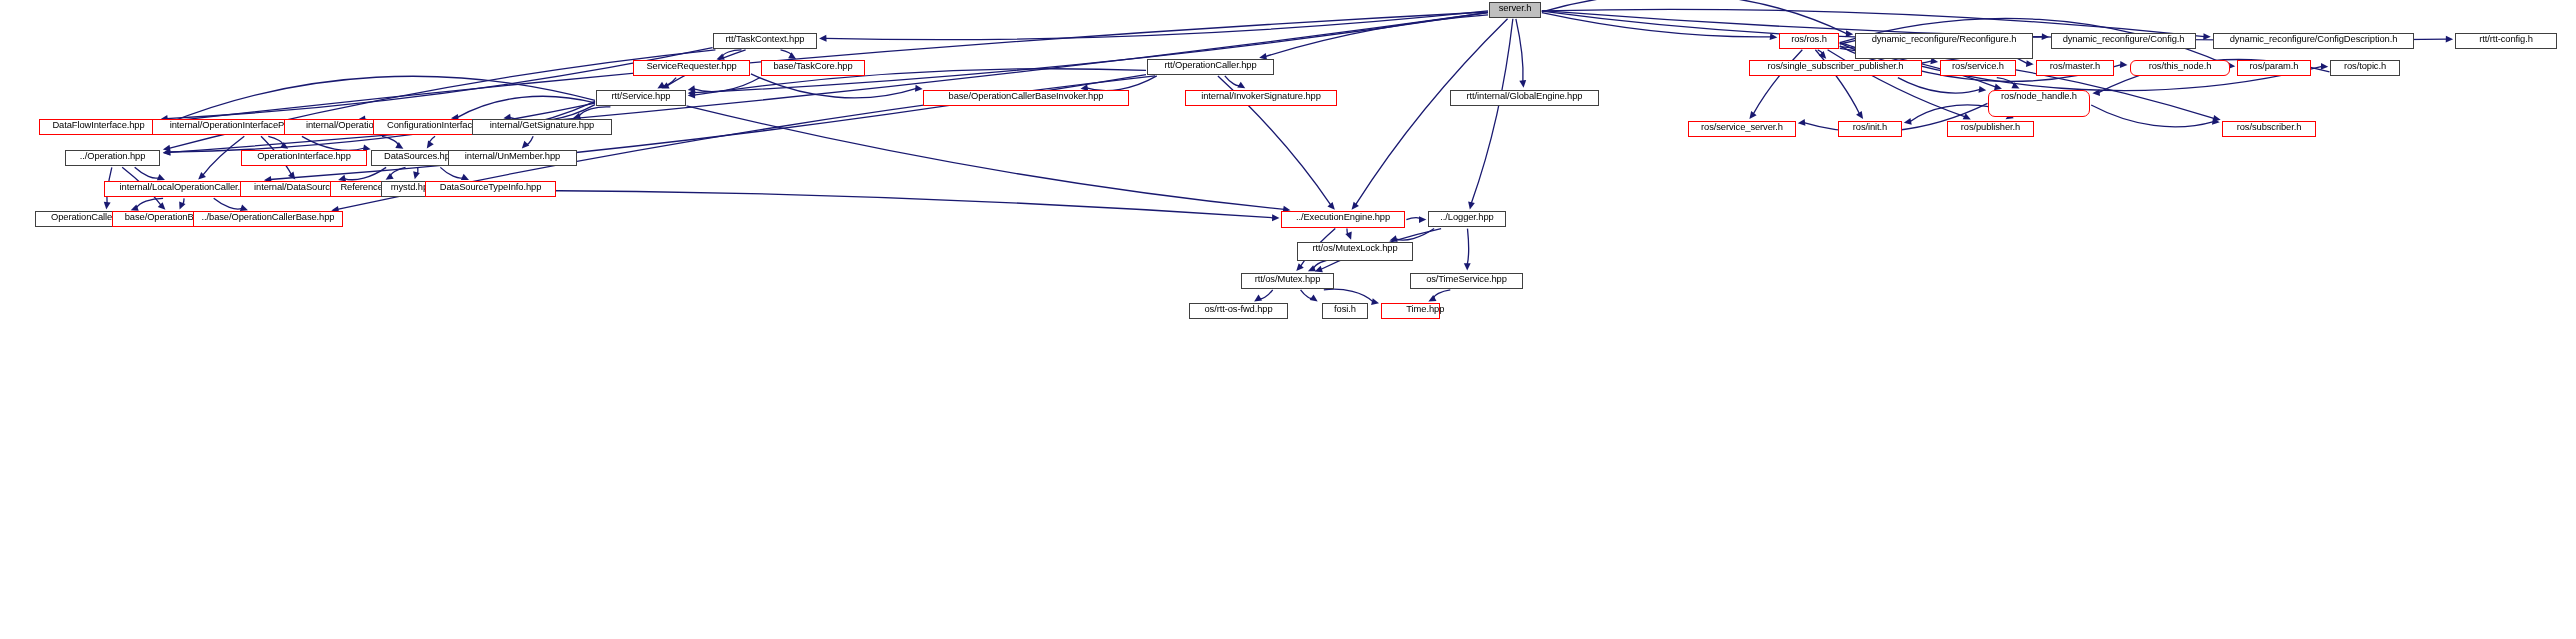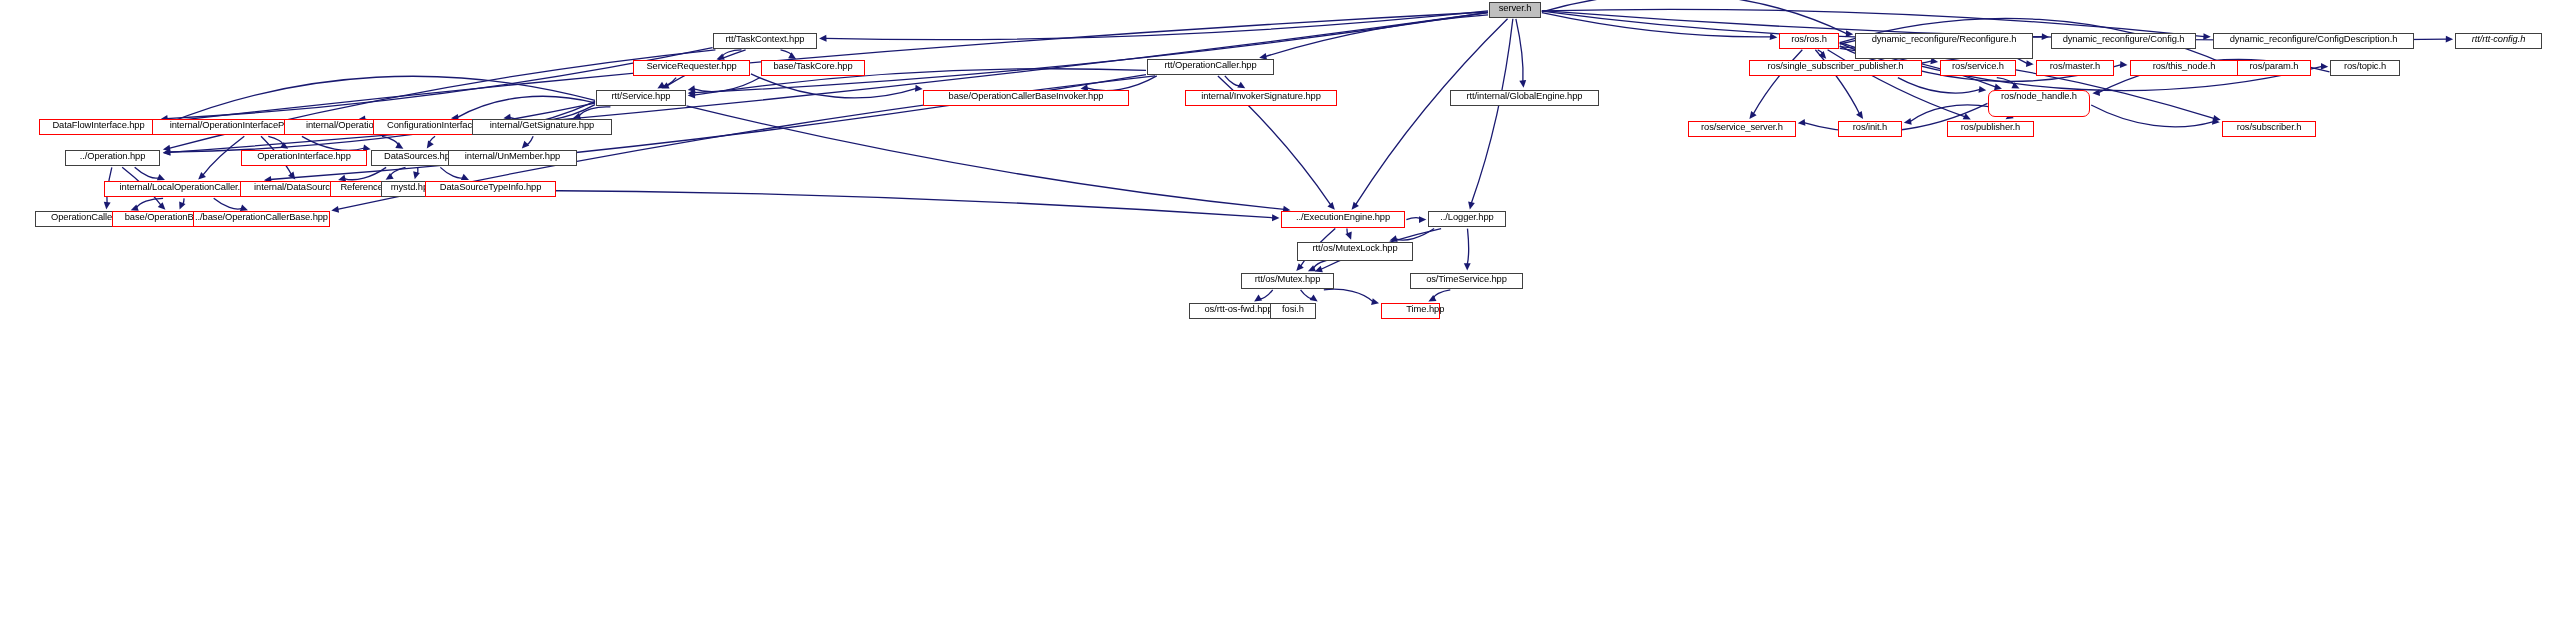--- a/index.html
+++ b/index.html
@@ -238,42 +238,42 @@
     </div>
     <div class="gnode black" style="left: 1855px; top: 33px; width: 178px; height: 26px;">
       <span class="gnode-label">dynamic_reconfigure/Reconfigure.h</span>
     </div>
     <div class="gnode black" style="left: 2051px; top: 33px; width: 145px; height: 16.3px;">
       <span class="gnode-label">dynamic_reconfigure/Config.h</span>
     </div>
     <div class="gnode black" style="left: 2213px; top: 33px; width: 201px; height: 16.3px;">
       <span class="gnode-label">dynamic_reconfigure/ConfigDescription.h</span>
     </div>
-    <div class="gnode black" style="left: 2455px; top: 33px; width: 87px; height: 16.3px; font-style: italic;">
+    <div class="gnode black" style="left: 2455px; top: 33px; width: 102px; height: 16.3px;">
       <span class="gnode-label">rtt/rtt-config.h</span>
     </div>
     <div class="gnode red" style="left: 633px; top: 60px; width: 117px; height: 16.3px;">
       <span class="gnode-label">ServiceRequester.hpp</span>
     </div>
     <div class="gnode red" style="left: 761px; top: 60px; width: 104px; height: 16.3px;">
       <span class="gnode-label">base/TaskCore.hpp</span>
     </div>
     <div class="gnode black" style="left: 1147px; top: 59px; width: 127px; height: 16.3px;">
       <span class="gnode-label">rtt/OperationCaller.hpp</span>
     </div>
     <div class="gnode red" style="left: 1749px; top: 60px; width: 173px; height: 16.3px;">
       <span class="gnode-label">ros/single_subscriber_publisher.h</span>
     </div>
     <div class="gnode red" style="left: 1940px; top: 60px; width: 76px; height: 16.3px;">
       <span class="gnode-label">ros/service.h</span>
     </div>
     <div class="gnode red" style="left: 2036px; top: 60px; width: 78px; height: 16.3px;">
       <span class="gnode-label">ros/master.h</span>
     </div>
-    <div class="gnode red" style="left: 2130px; top: 60px; width: 108px; height: 16.3px;">
+    <div class="gnode red" style="left: 2130px; top: 60px; width: 100px; height: 16.3px; border-radius: 6px;">
       <span class="gnode-label">ros/this_node.h</span>
     </div>
     <div class="gnode red" style="left: 2237px; top: 60px; width: 74px; height: 16.3px;">
       <span class="gnode-label">ros/param.h</span>
     </div>
     <div class="gnode black" style="left: 2330px; top: 60px; width: 70px; height: 16.3px;">
       <span class="gnode-label">ros/topic.h</span>
     </div>
     <div class="gnode black" style="left: 596px; top: 90px; width: 90px; height: 16.3px;">
       <span class="gnode-label">rtt/Service.hpp</span>
@@ -343,41 +343,41 @@
     </div>
     <div class="gnode red" style="left: 425px; top: 181px; width: 131px; height: 16.3px;">
       <span class="gnode-label">DataSourceTypeInfo.hpp</span>
     </div>
     <div class="gnode black" style="left: 35px; top: 211px; width: 140px; height: 16.3px;">
       <span class="gnode-label">OperationCallerBinder.hpp</span>
     </div>
     <div class="gnode red" style="left: 112px; top: 211px; width: 127px; height: 16.3px;">
       <span class="gnode-label">base/OperationBase.hpp</span>
     </div>
-    <div class="gnode red" style="left: 193px; top: 211px; width: 137px; height: 16.3px;">
+    <div class="gnode red" style="left: 193px; top: 211px; width: 150px; height: 16.3px;">
       <span class="gnode-label">../base/OperationCallerBase.hpp</span>
     </div>
     <div class="gnode red" style="left: 1281px; top: 211px; width: 124px; height: 17px;">
       <span class="gnode-label">../ExecutionEngine.hpp</span>
     </div>
     <div class="gnode black" style="left: 1428px; top: 211px; width: 78px; height: 16.3px;">
       <span class="gnode-label">../Logger.hpp</span>
     </div>
     <div class="gnode black" style="left: 1297px; top: 242px; width: 116px; height: 19px;">
       <span class="gnode-label">rtt/os/MutexLock.hpp</span>
     </div>
     <div class="gnode black" style="left: 1241px; top: 273px; width: 93px; height: 16.3px;">
       <span class="gnode-label">rtt/os/Mutex.hpp</span>
     </div>
     <div class="gnode black" style="left: 1410px; top: 273px; width: 113px; height: 16.3px;">
       <span class="gnode-label">os/TimeService.hpp</span>
     </div>
     <div class="gnode black" style="left: 1189px; top: 303px; width: 99px; height: 16.3px;">
       <span class="gnode-label">os/rtt-os-fwd.hpp</span>
     </div>
-    <div class="gnode black" style="left: 1270px; top: 303px; width: 46px; height: 16.3px;">
+    <div class="gnode black" style="left: 1322px; top: 303px; width: 46px; height: 16.3px;">
       <span class="gnode-label">fosi.h</span>
     </div>
     <div class="gnode red" style="left: 1381px; top: 303px; width: 59px; height: 16.3px; padding-left: 32px;">
       <span class="gnode-label">Time.hpp</span>
     </div>
   </div>
 
 
 </body></html>

